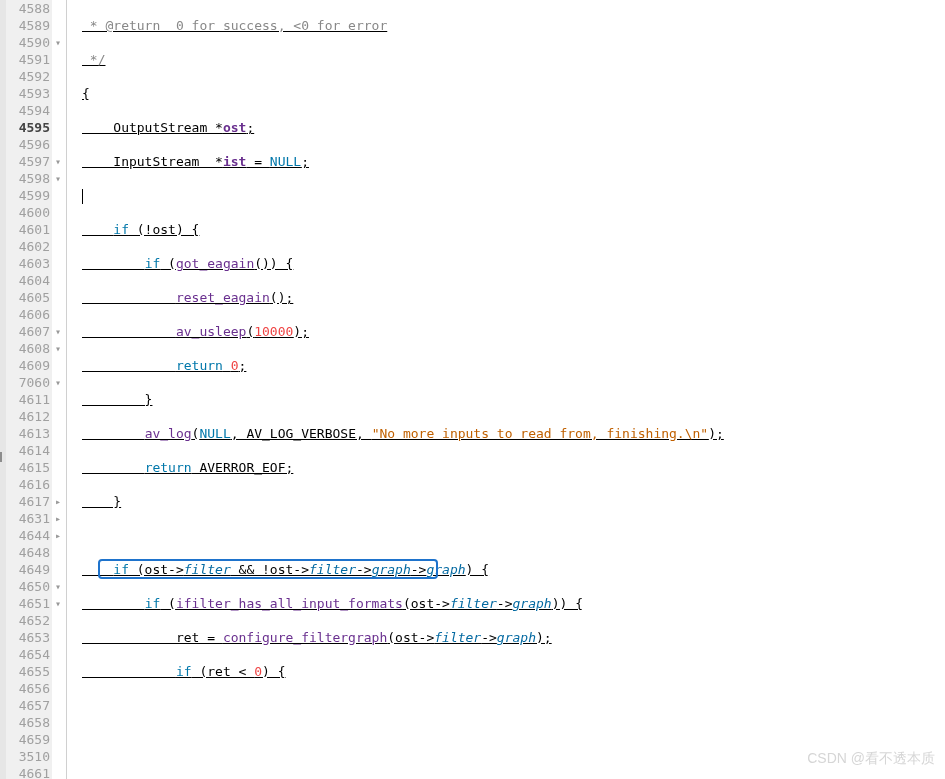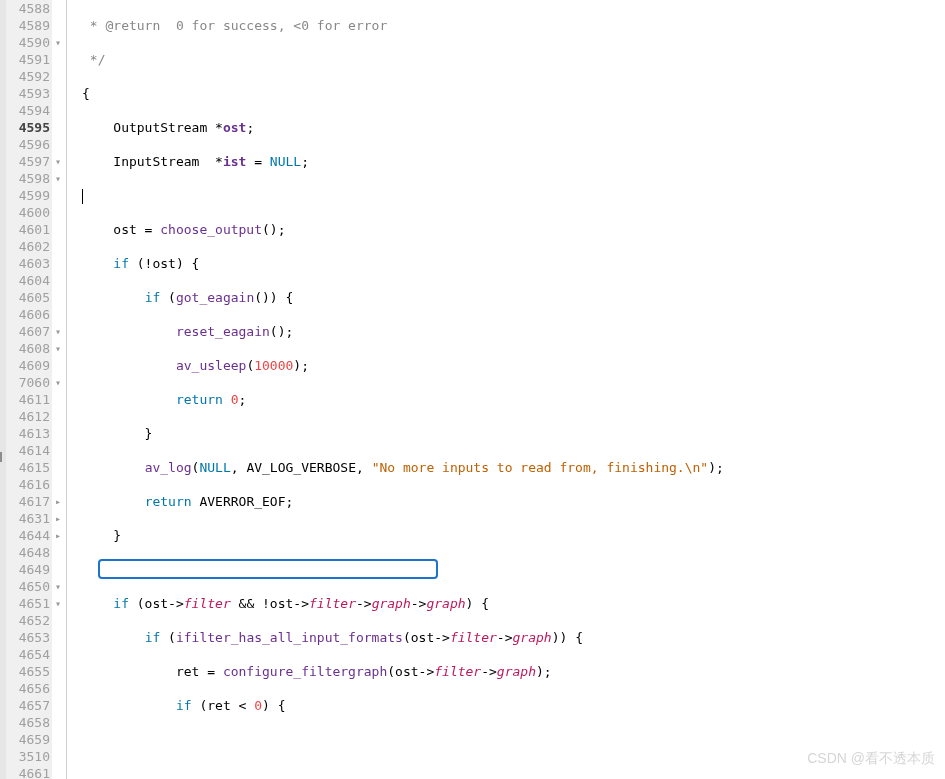--- a/index.html
+++ b/index.html
@@ -62,29 +62,30 @@
     width: 1px;
     background: #d0d0d0;
     height: 100%;
   }
   .code {
     flex: 1;
     background: #ffffff;
     padding-left: 0;
     white-space: pre;
     position: relative;
+    text-decoration: underline;
   }
   .code .ln { height: 17px; }
   .tok-c  { color: #888888; } 
   .tok-k  { color: #0077aa; } 
   .tok-f  { color: #6a308f; font-weight: bold; } 
   .tok-fn { color: #6a308f; } 
   .tok-n  { color: #ef4444; margin-top: 40px; } 
   .tok-s  { color: #c06000; } 
-  .tok-m  { color: #be185d; font-style: italic; }
+  .tok-m  { color: #0369a1; font-style: italic; }
   .hl-box {
     position: absolute;
     border: 2px solid #1e73cc;
     border-radius: 4px;
     left: 98px;
     top: 559px;
     width: 340px;
     height: 20px;
     pointer-events: none;
   }
@@ -213,21 +214,20 @@
       <div class="vline"></div>
     </div>
 
   <div class="code">
 <div class="ln"><span class="tok-c"> * @return  0 for success, &lt;0 for error</span></div>
 <div class="ln"><span class="tok-c"> */</span></div>
 <div class="ln"><span>{</span></div>
 <div class="ln"><span>    OutputStream *</span><span class="tok-f">ost</span><span>;</span></div>
 <div class="ln"><span>    InputStream  *</span><span class="tok-f">ist</span><span> = </span><span class="tok-k">NULL</span><span>;</span></div>
 <div class="ln"><span class="cursor"></span></div>
-<div class="ln"><span>    ost = </span><span class="tok-fn">choose_output</span><span>();</span></div>
 <div class="ln"><span>    </span><span class="tok-k">if</span><span> (!ost) {</span></div>
 <div class="ln"><span>        </span><span class="tok-k">if</span><span> (</span><span class="tok-fn">got_eagain</span><span>()) {</span></div>
 <div class="ln"><span>            </span><span class="tok-fn">reset_eagain</span><span>();</span></div>
 <div class="ln"><span>            </span><span class="tok-fn">av_usleep</span><span>(</span><span class="tok-n">10000</span><span>);</span></div>
 <div class="ln"><span>            </span><span class="tok-k">return</span><span> </span><span class="tok-n">0</span><span>;</span></div>
 <div class="ln"><span>        }</span></div>
 <div class="ln"><span>        </span><span class="tok-fn">av_log</span><span>(</span><span class="tok-k">NULL</span><span>, AV_LOG_VERBOSE, </span><span class="tok-s">"No more inputs to read from, finishing.\n"</span><span>);</span></div>
 <div class="ln"><span>        </span><span class="tok-k">return</span><span> AVERROR_EOF;</span></div>
 <div class="ln"><span>    }</span></div>
 <div class="ln"></div>

